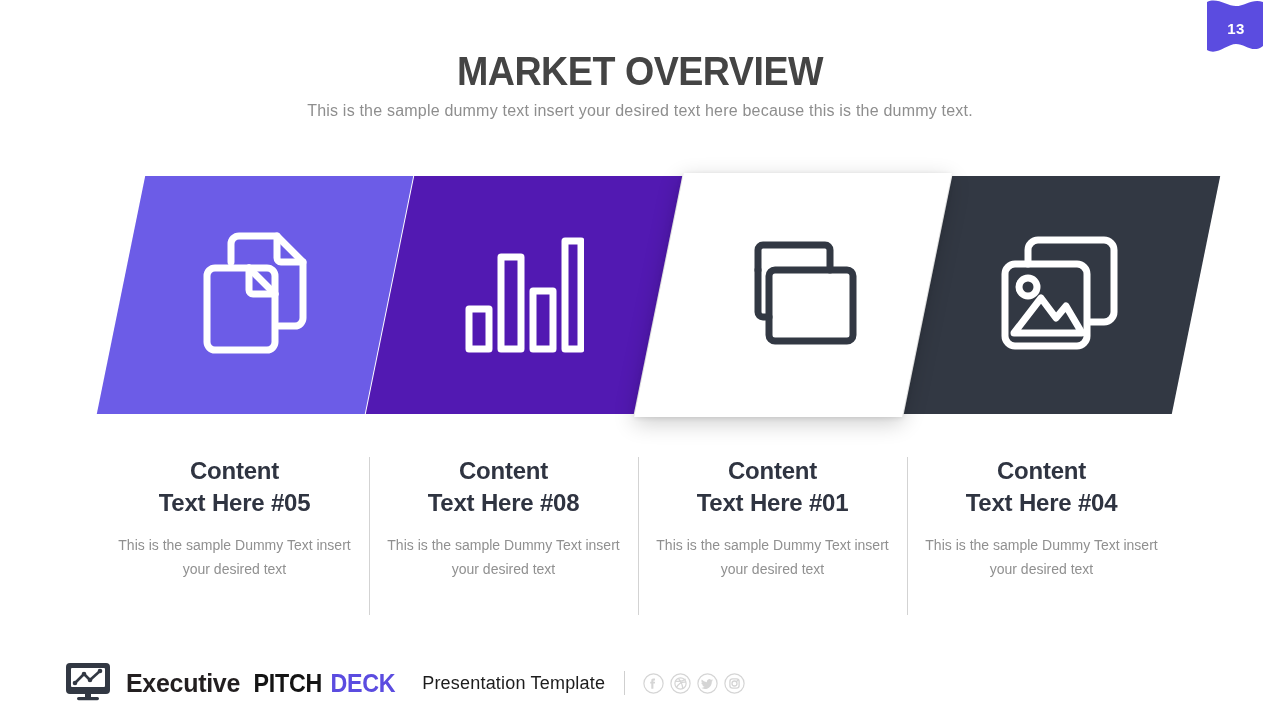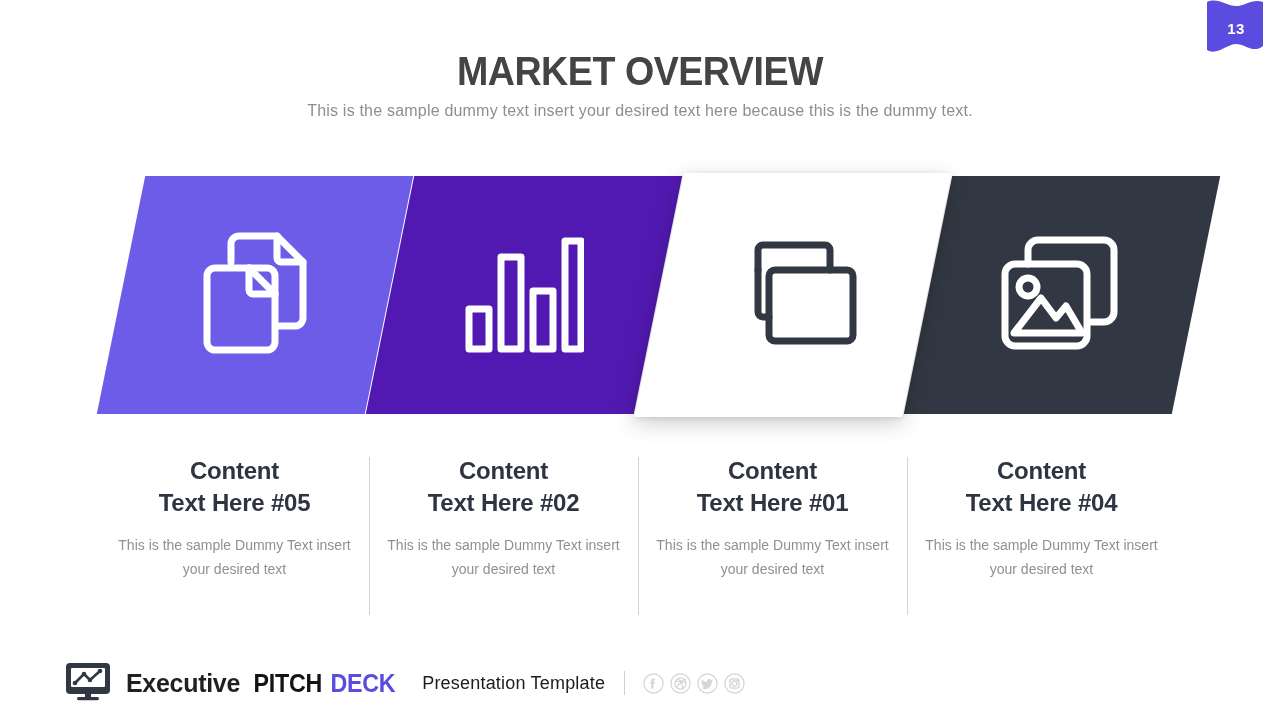--- a/index.html
+++ b/index.html
@@ -255,21 +255,21 @@
       <div class="col-title">
         <div>Content</div>
         <div>Text Here #05</div>
       </div>
       <div class="col-desc">This is the sample Dummy Text insert your desired text</div>
     </div>
 
     <div class="col">
       <div class="col-title">
         <div>Content</div>
-        <div>Text Here #02</div>
+        <div>Text Here #08</div>
       </div>
       <div class="col-desc">This is the sample Dummy Text insert your desired text</div>
     </div>
 
     <div class="col">
       <div class="col-title">
         <div>Content</div>
         <div>Text Here #01</div>
       </div>
       <div class="col-desc">This is the sample Dummy Text insert your desired text</div>

